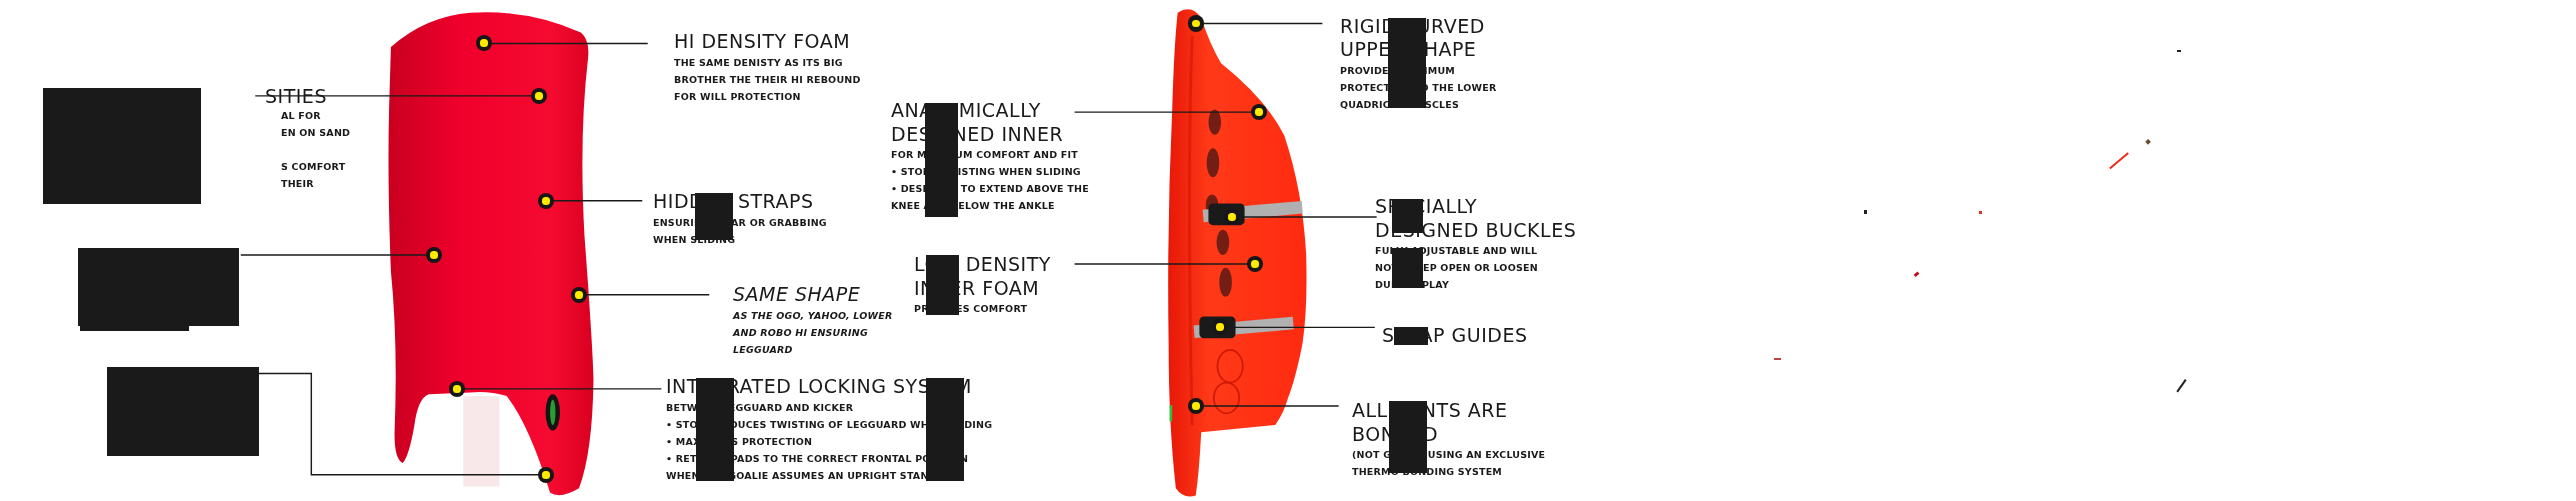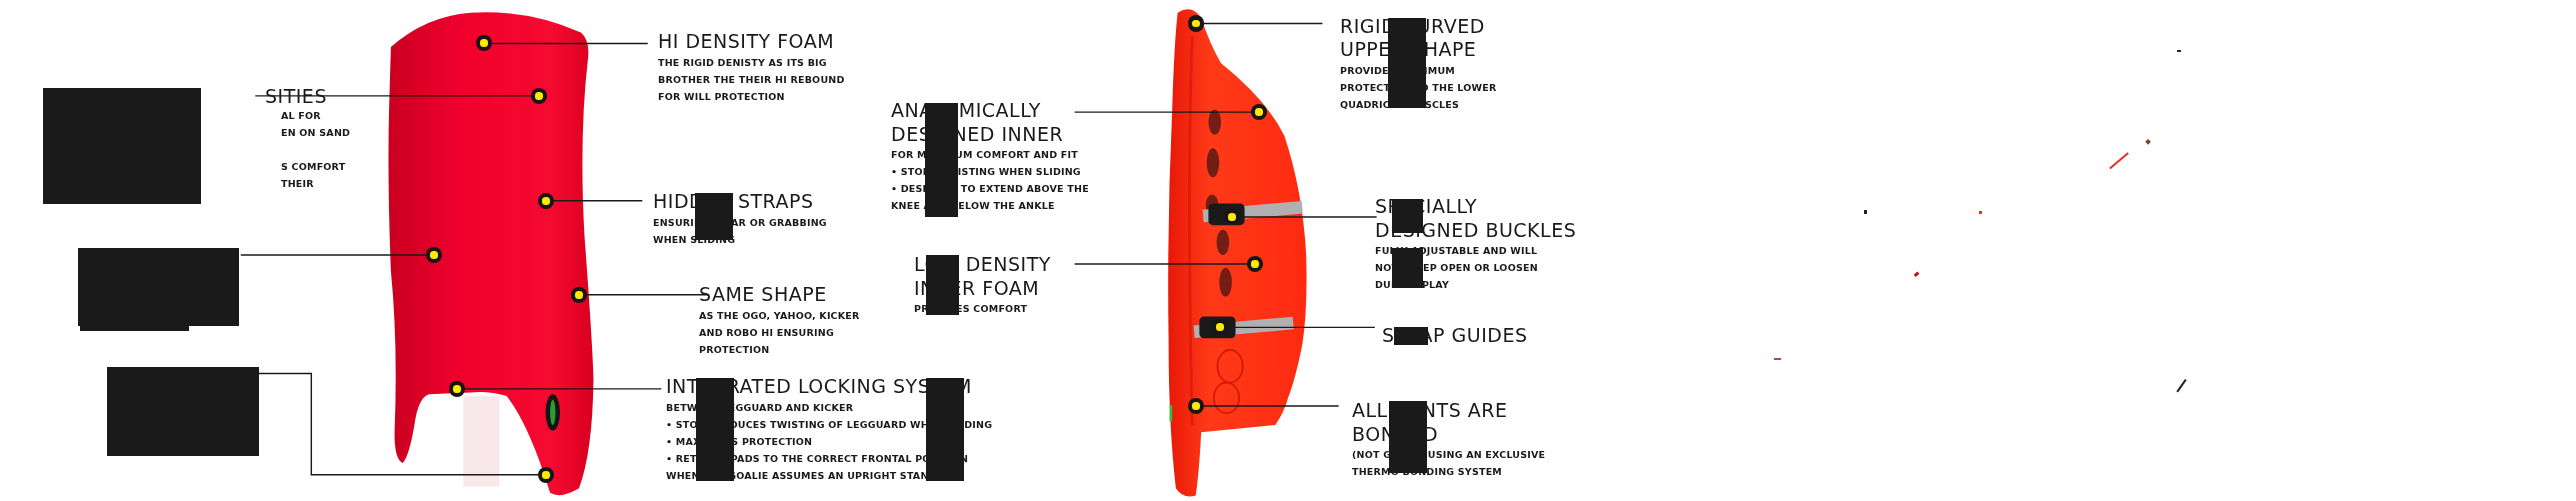--- a/index.html
+++ b/index.html
@@ -107,39 +107,39 @@
   <div class="desc" style="padding-left:238px;">EN ON SAND</div>
   <div class="desc" style="padding-left:238px;height:17px;"></div>
   <div class="desc" style="padding-left:238px;">S COMFORT</div>
   <div class="desc" style="padding-left:238px;">THEIR</div>
 </div>
 <div class="redact" style="left:43px;top:88px;width:158px;height:116px;"></div>
 <div class="redact" style="left:78px;top:248px;width:161px;height:78px;"></div>
 <div class="redact" style="left:80px;top:326px;width:109px;height:5.4px;"></div>
 <div class="redact" style="left:107px;top:367px;width:152px;height:89px;"></div>
 
-<div class="abs" style="left:658px;top:30px;">
+<div class="abs" style="left:674px;top:30px;">
   <div class="title">HI DENSITY FOAM</div>
-  <div class="desc">THE RIGID DENISTY AS ITS BIG</div>
+  <div class="desc">THE SAME DENISTY AS ITS BIG</div>
   <div class="desc">BROTHER THE THEIR HI REBOUND</div>
   <div class="desc">FOR WILL PROTECTION</div>
 </div>
 
 <div class="abs" style="left:653px;top:190px;">
   <div class="title">HIDDEN STRAPS</div>
   <div class="desc">ENSURING  WEAR OR GRABBING</div>
   <div class="desc">WHEN SLIDING</div>
 </div>
 <div class="redact" style="left:695px;top:193px;width:38px;height:47px;"></div>
 
-<div class="abs" style="left:699px;top:283px;">
+<div class="abs" style="left:733px;top:283px;font-style:italic;">
   <div class="title">SAME SHAPE</div>
-  <div class="desc">AS THE OGO, YAHOO, KICKER</div>
+  <div class="desc">AS THE OGO, YAHOO, LOWER</div>
   <div class="desc">AND ROBO HI ENSURING</div>
-  <div class="desc">PROTECTION</div>
+  <div class="desc">LEGGUARD</div>
 </div>
 
 <div class="abs" style="left:666px;top:375px;">
   <div class="title">INTEGRATED LOCKING SYSTEM</div>
   <div class="desc">BETWEEN LEGGUARD AND KICKER</div>
   <div class="desc"> • STOPS REDUCES TWISTING OF LEGGUARD WHEN SLIDING</div>
   <div class="desc"> • MAXIMISES PROTECTION</div>
   <div class="desc"> • RETURNS PADS TO THE CORRECT FRONTAL POSITION</div>
   <div class="desc">WHEN THE GOALIE ASSUMES AN UPRIGHT STANCE</div>
 </div>

